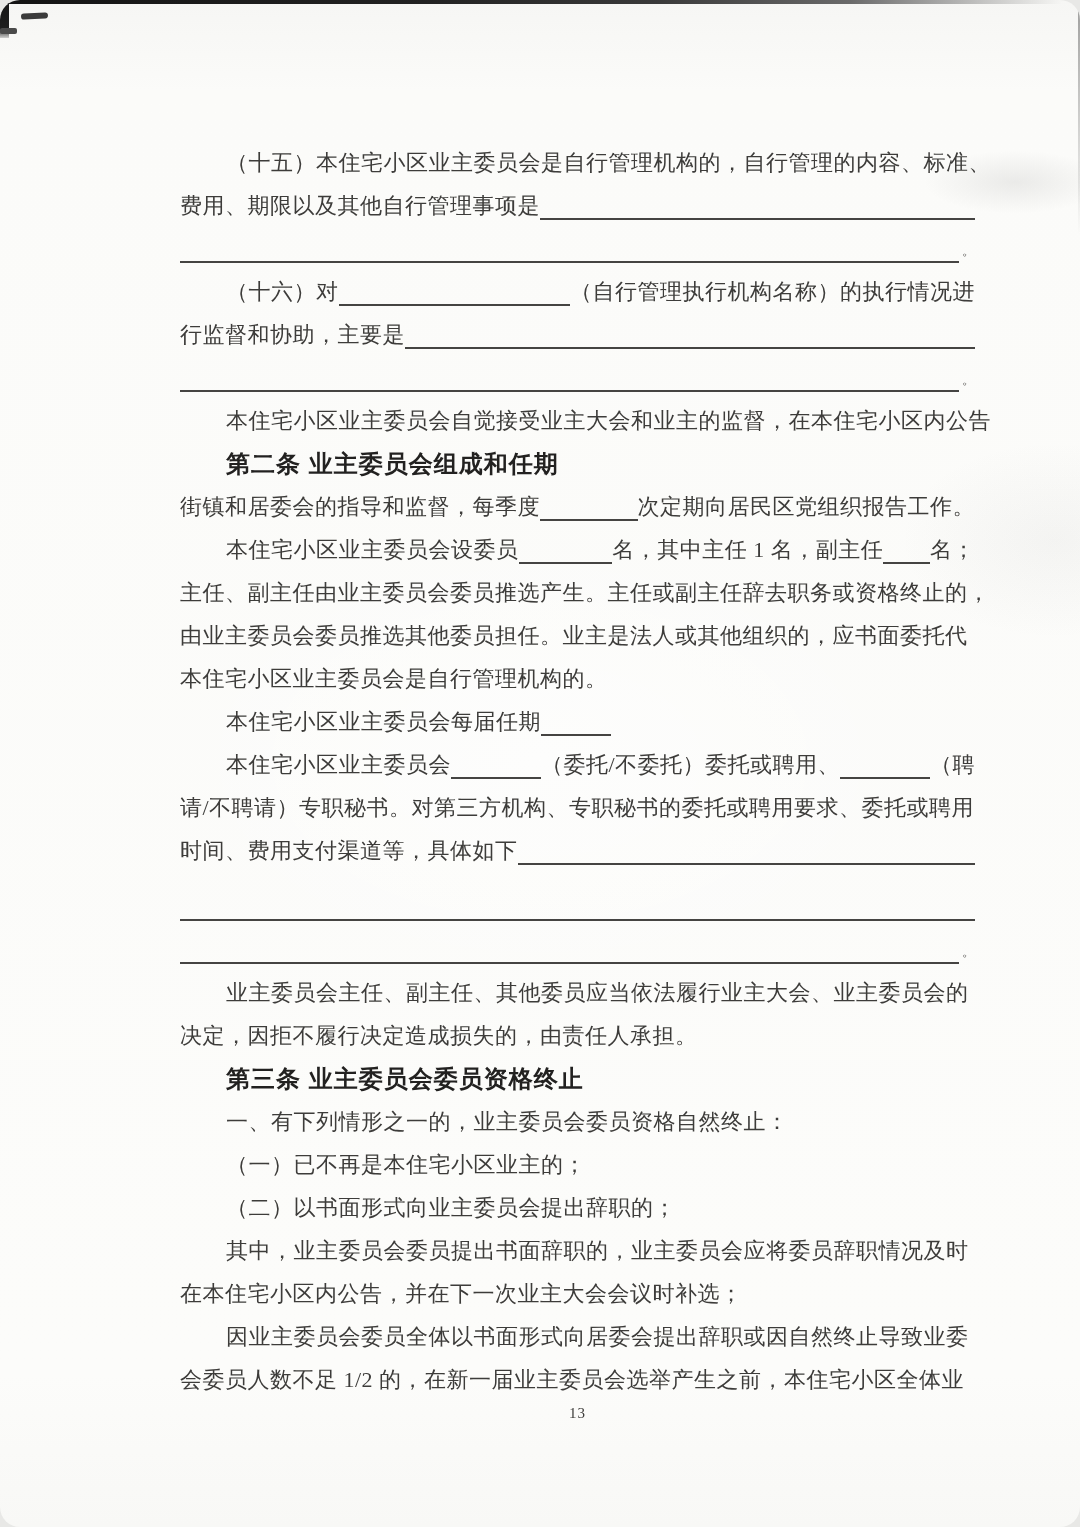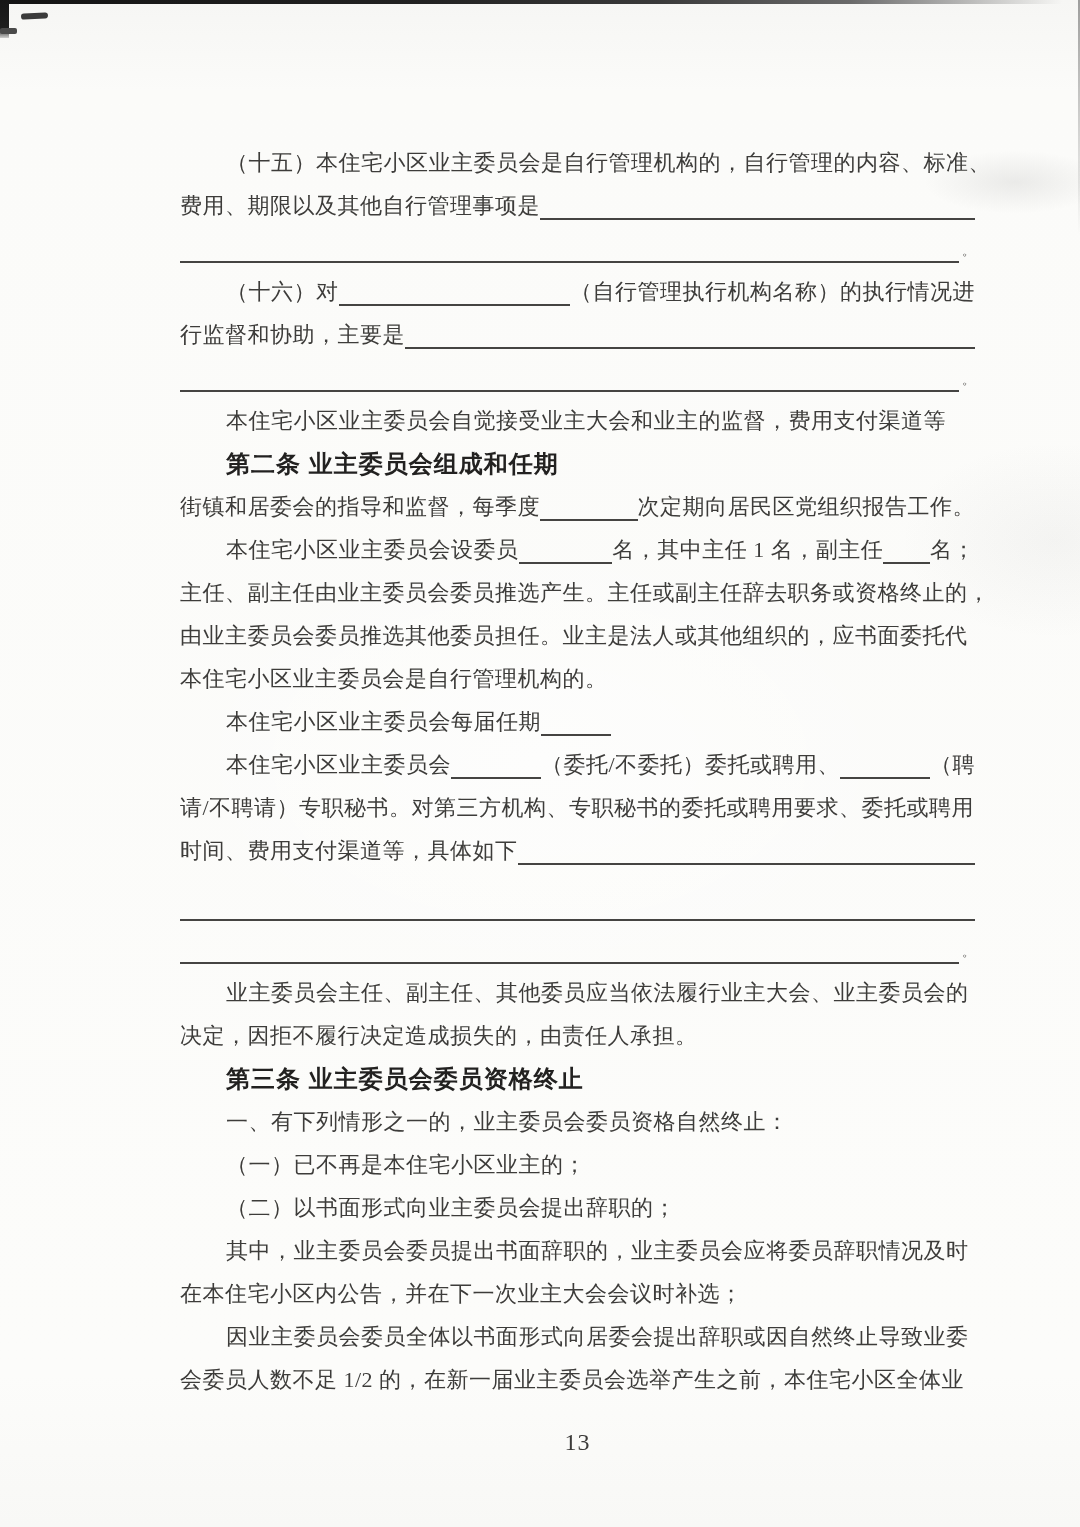--- a/index.html
+++ b/index.html
@@ -13,20 +13,21 @@
     height: 1527px;
     margin: 0 auto;
     overflow: hidden;
     background:
       radial-gradient(ellipse 130px 45px at 1015px 182px, rgba(120,120,120,0.13), transparent 70%),
       radial-gradient(ellipse 220px 140px at 1055px 540px, rgba(140,140,140,0.07), transparent 70%),
       radial-gradient(ellipse 500px 300px at 540px 760px, rgba(255,255,255,0.5), transparent 80%),
       linear-gradient(180deg, #f6f6f4 0%, #fbfbf9 6%, #fcfcfa 90%, #f8f8f6 100%);
     font-family: "Liberation Serif", "DejaVu Serif", serif;
     color: #3d3c3a;
+    border-radius: 20px;
   }
 
   
   .scan-top-line {
     position: absolute; left: 0; top: 0;
     width: 1062px; height: 4px;
     background: linear-gradient(to right,
       #141414 0%, #222 40%, #3a3a3a 62%, #6a6a6a 80%,
       rgba(110,110,110,0.35) 93%, rgba(110,110,110,0) 100%);
   }
@@ -88,24 +89,24 @@
   }
   .blank.fill { flex-basis: 0; }
   .tail-period {
     font-size: 13px;
     line-height: 13px;
     margin: 0 0 13px 3px;
     color: #4a4947;
     white-space: pre;
   }
   .page-number {
-    margin-top: 28px;
+    margin-top: 4px;
     width: 795px;
     text-align: center;
-    font-size: 24px;
+    font-size: 15px;
     letter-spacing: 1px;
     color: #3d3c3a;
   }
 </style>
 </head>
 <body>
 
 <div class="page">
 
   <div class="scan-top-line"></div>
@@ -134,21 +135,21 @@
       </div>
       <div class="line">
         <span class="txt">行监督和协助，主要是</span>
         <span class="blank fill" style="flex-grow: 1;"></span>
       </div>
       <div class="line">
         <span class="blank fill" style="flex-grow: 1;"></span>
         <span class="tail-period">。</span>
       </div>
       <div class="line indent">
-        <span class="txt">本住宅小区业主委员会自觉接受业主大会和业主的监督，费用支付渠道等</span>
+        <span class="txt">本住宅小区业主委员会自觉接受业主大会和业主的监督，在本住宅小区内公告</span>
       </div>
       <div class="line indent heading">
         <span class="txt">第二条 业主委员会组成和任期</span>
       </div>
       <div class="line">
         <span class="txt">街镇和居委会的指导和监督，每季度</span>
         <span class="blank fill" style="flex-grow: 1;"></span>
         <span class="txt">次定期向居民区党组织报告工作。</span>
       </div>
       <div class="line indent">

